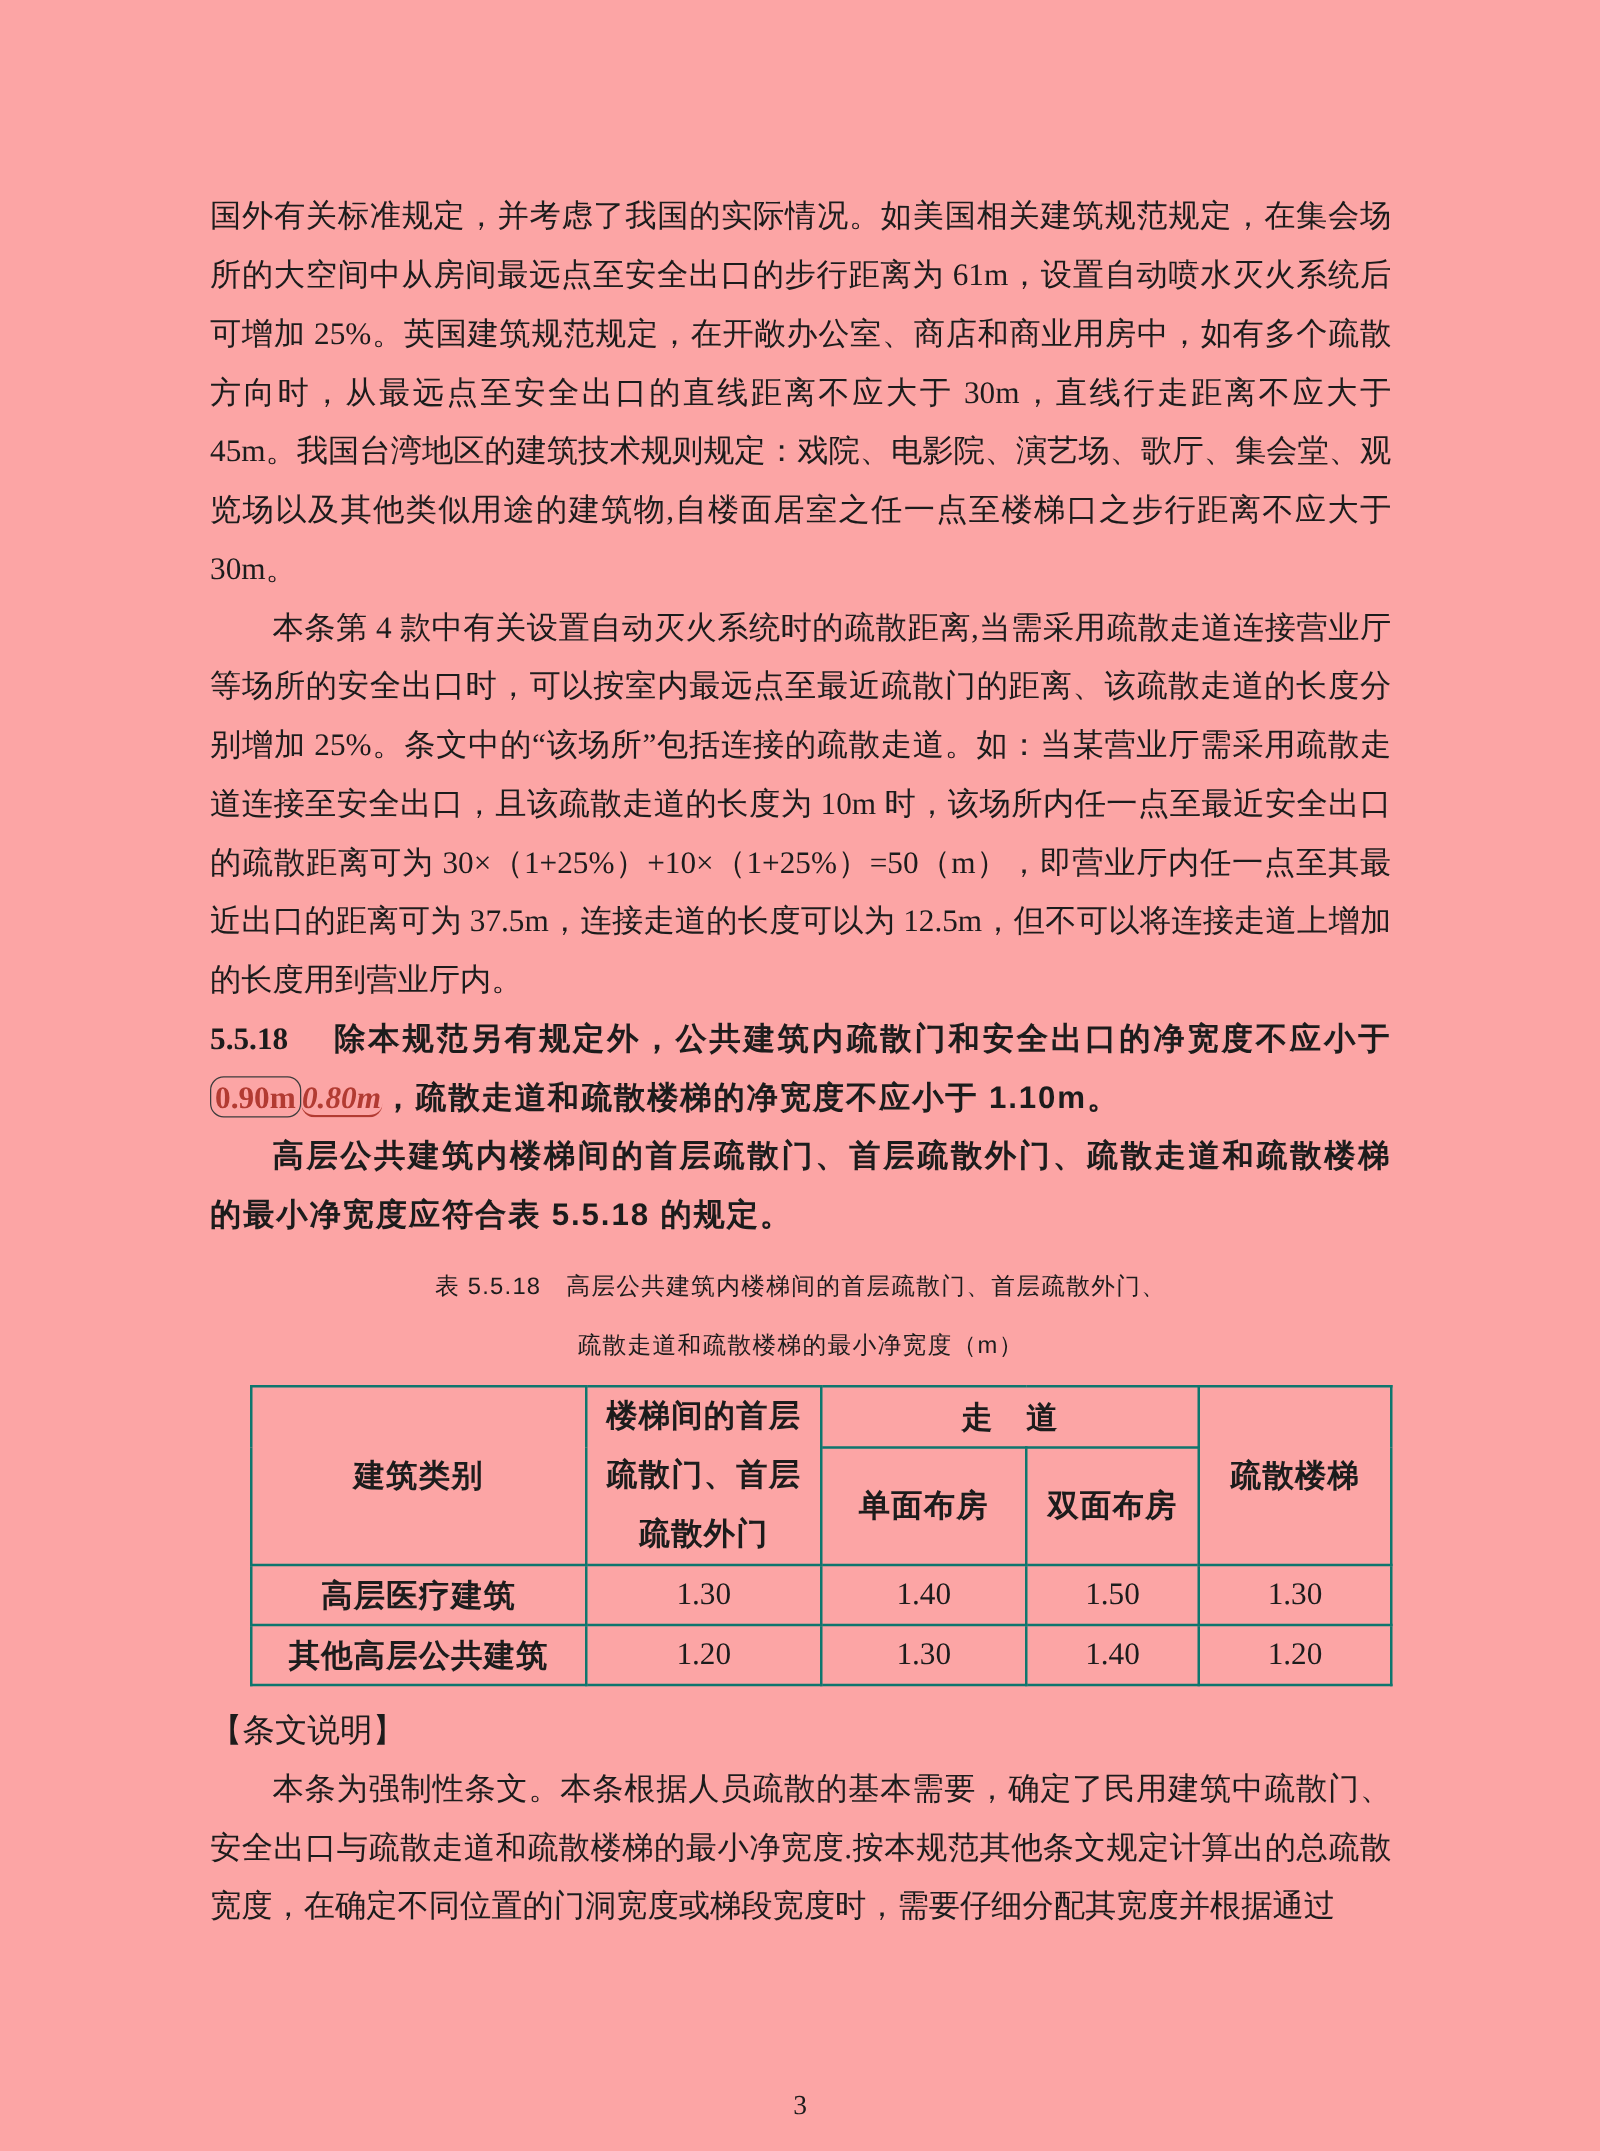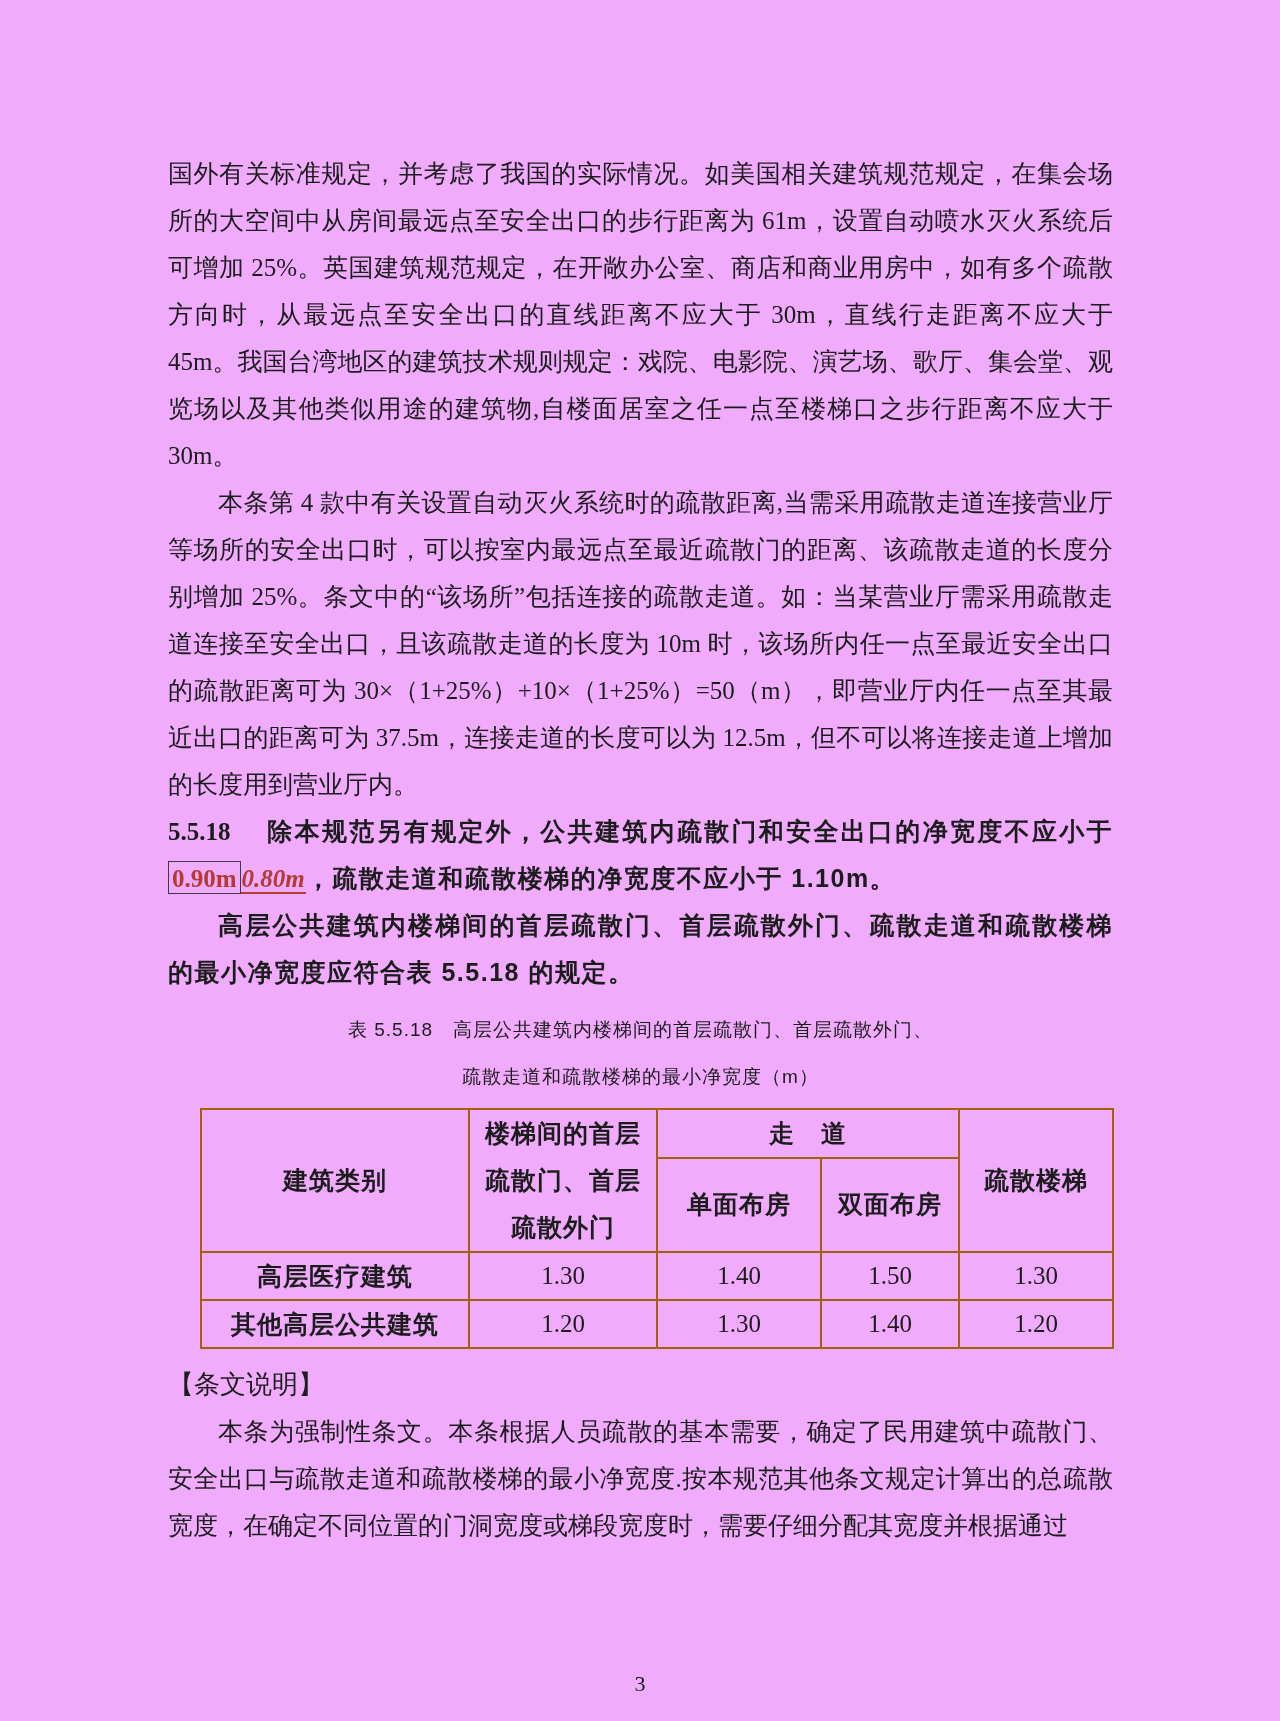--- a/index.html
+++ b/index.html
@@ -1,20 +1,20 @@
 <!DOCTYPE html>
 <html lang="zh"><head>
 <meta charset="utf-8">
 <style>
   html,body{margin:0;padding:0;background:#ffffff;}
   .page{
     position:relative;
     width:1280px;height:1721px;
     margin:0 auto;
-    background:#f0abfc;
+    background:#fca5a5;
     color:#1c1c1c;
     font-family:"Liberation Serif","DejaVu Serif",serif;
     box-sizing:border-box;
     padding:150px 167px 0 168px;
     overflow:hidden;
   }
   p.body{
     margin:0;
     font-size:25px;
     line-height:47px;
@@ -33,20 +33,21 @@
   }
   .clause-num{
     font-family:"Liberation Serif","DejaVu Serif",serif;
     letter-spacing:0;
     margin-right:36px;
   }
   .val-red{
     font-family:"Liberation Serif","DejaVu Serif",serif;
     font-weight:bold;
     letter-spacing:0;
+    border-radius:11px;
   }
   .val-boxed{
     border:1px solid #3c3c3c;
     padding:3px 3px 1px 3px;
   }
   .val-underlined{
     border-bottom:2px solid;
     padding:3px 1px 0 1px;
     font-style:italic;
   }
@@ -59,21 +60,21 @@
     text-align:center;
     letter-spacing:1px;
   }
   table.spec{
     border-collapse:collapse;
     table-layout:fixed;
     width:912px;
     margin:8px 0 0 32px;
   }
   table.spec th,table.spec td{
-    border:2px solid #a16207;
+    border:2px solid #0f766e;
     text-align:center;
     vertical-align:middle;
     padding:0;
   }
   .th-sans,.td-cat{
     font-family:"Liberation Sans","DejaVu Sans",sans-serif;
     font-weight:bold;
     font-size:25px;
     letter-spacing:1px;
   }

